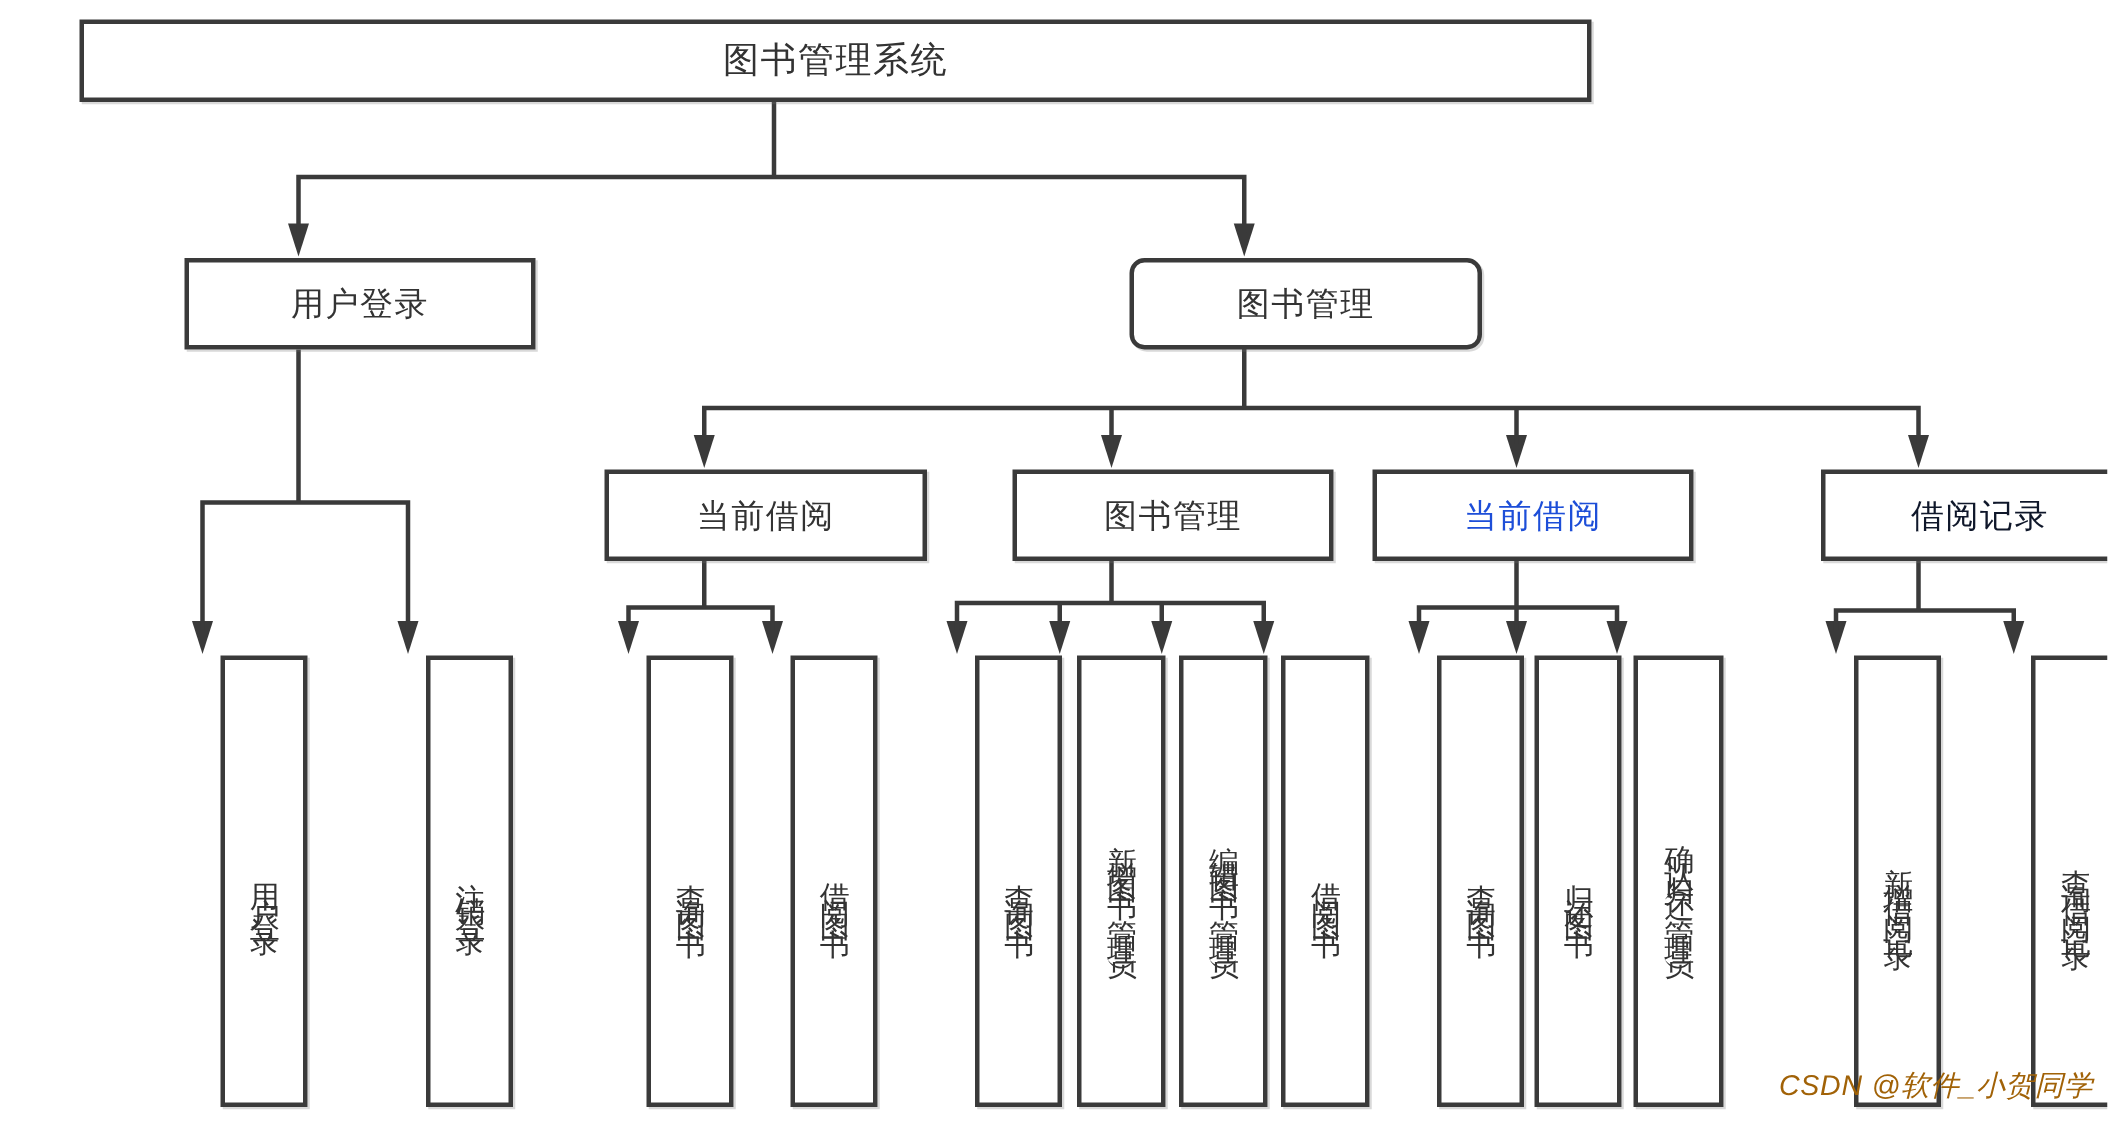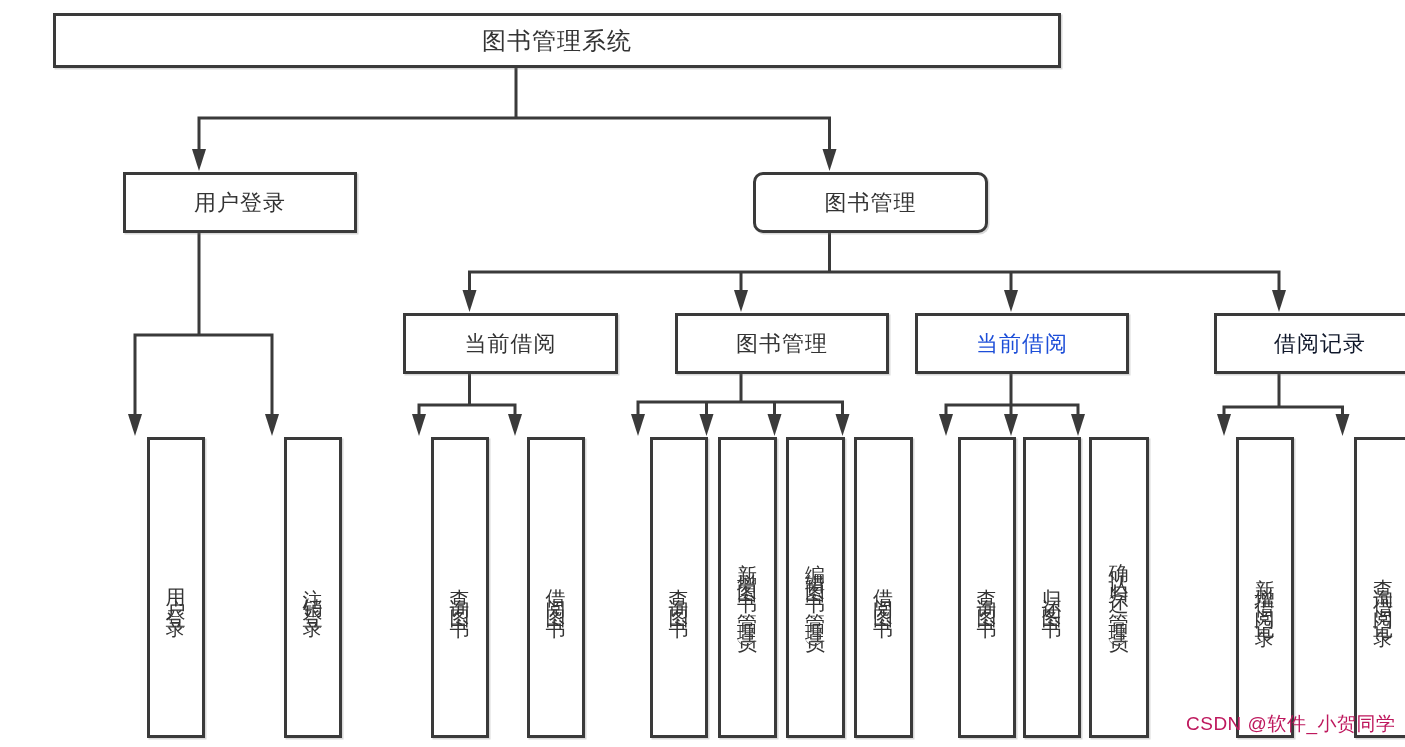--- a/index.html
+++ b/index.html
@@ -147,14 +147,14 @@
       <div class="node v" style="left: 1048px; top: 437px; width: 60px; height: 301px; border-color: rgb(58, 58, 58); color: rgb(51, 51, 51);">
         <span class="label">确认归还（管理员）</span>
       </div>
       <div class="node v" style="left: 1195px; top: 437px; width: 58px; height: 301px; border-color: rgb(58, 58, 58); color: rgb(51, 51, 51);">
         <span class="label">新增借阅记录</span>
       </div>
       <div class="node v" style="left: 1313px; top: 437px; width: 59px; height: 301px; border-color: rgb(58, 58, 58); color: rgb(51, 51, 51);">
         <span class="label">查询借阅记录</span>
       </div>
     </div>
-  <div class="watermark" style="color: #be185d;">CSDN @软件_小贺同学</div>
+  <div class="watermark" style="color: #a16207; font-style: italic;">CSDN @软件_小贺同学</div>
 </div>
 
 </body></html>

